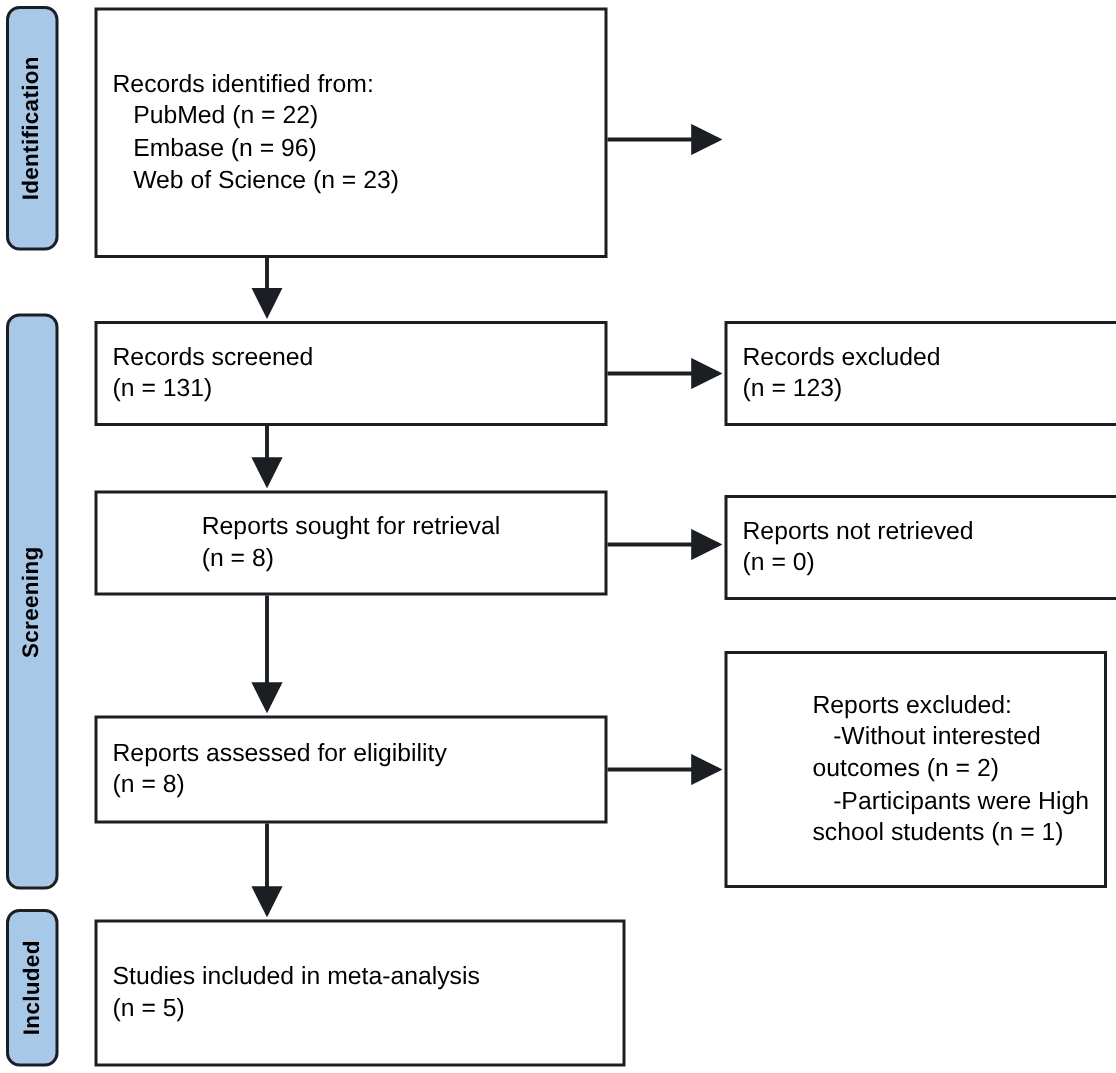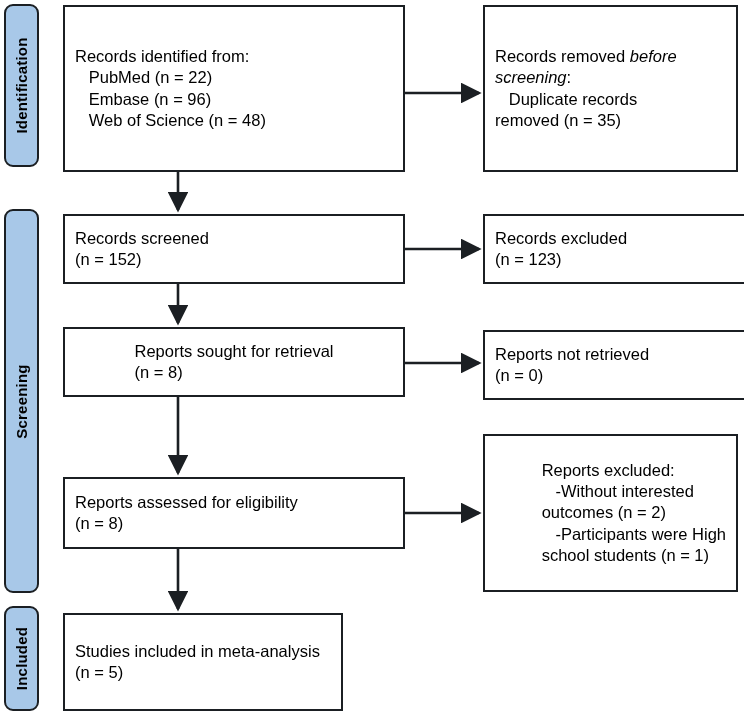--- a/index.html
+++ b/index.html
@@ -67,21 +67,21 @@
     white-space: pre-wrap;
     color: #000000;
   }
   .flow-box .box-text .it { font-style: italic; }
 
   
   #box-identified { left: 63px;  top: 5px;   width: 342px; height: 167px; }
   #box-screened   { left: 63px;  top: 214px; width: 342px; height: 70px; }
   #box-sought     { left: 63px;  top: 327px; width: 342px; height: 70px; justify-content: center; }
   #box-assessed   { left: 63px;  top: 477px; width: 342px; height: 72px; }
-  #box-included   { left: 63px;  top: 613px; width: 280px; height: 98px; }
+  #box-included   { left: 63px;  top: 613px; width: 354px; height: 98px; }
 
   
   #box-removed    { left: 483px; top: 5px;   width: 255px; height: 167px; }
   #box-excluded   { left: 483px; top: 214px; width: 297px; height: 70px; }
   #box-notretr    { left: 483px; top: 330px; width: 308px; height: 70px; }
   #box-repexcl    { left: 483px; top: 434px; width: 255px; height: 158px; justify-content: flex-end; }
 
   
   #arrow-layer {
     position: absolute;
@@ -104,48 +104,43 @@
   </div>
 
   <div class="stage-tab" id="tab-included">
     <span class="stage-label">Included</span>
   </div>
 
   <div class="flow-box" id="box-identified">
     <span class="box-text">Records identified from:
    PubMed (n = 22)
    Embase (n = 96)
-   Web of Science (n = 48)</span>
+   Web of Science (n = 23)</span>
   </div>
 
   <div class="flow-box" id="box-screened">
     <span class="box-text">Records screened
-(n = 152)</span>
+(n = 131)</span>
   </div>
 
   <div class="flow-box" id="box-sought">
     <span class="box-text">Reports sought for retrieval
 (n = 8)</span>
   </div>
 
   <div class="flow-box" id="box-assessed">
     <span class="box-text">Reports assessed for eligibility
 (n = 8)</span>
   </div>
 
   <div class="flow-box" id="box-included">
     <span class="box-text">Studies included in meta-analysis
 (n = 5)</span>
   </div>
 
-  <div class="flow-box" id="box-removed">
-    <span class="box-text"><span>Records removed </span><span class="it">before screening</span><span>:
-   Duplicate records
-removed (n = 35)</span></span>
-  </div>
 
   <div class="flow-box" id="box-excluded">
     <span class="box-text">Records excluded
 (n = 123)</span>
   </div>
 
   <div class="flow-box" id="box-notretr">
     <span class="box-text">Reports not retrieved
 (n = 0)</span>
   </div>

